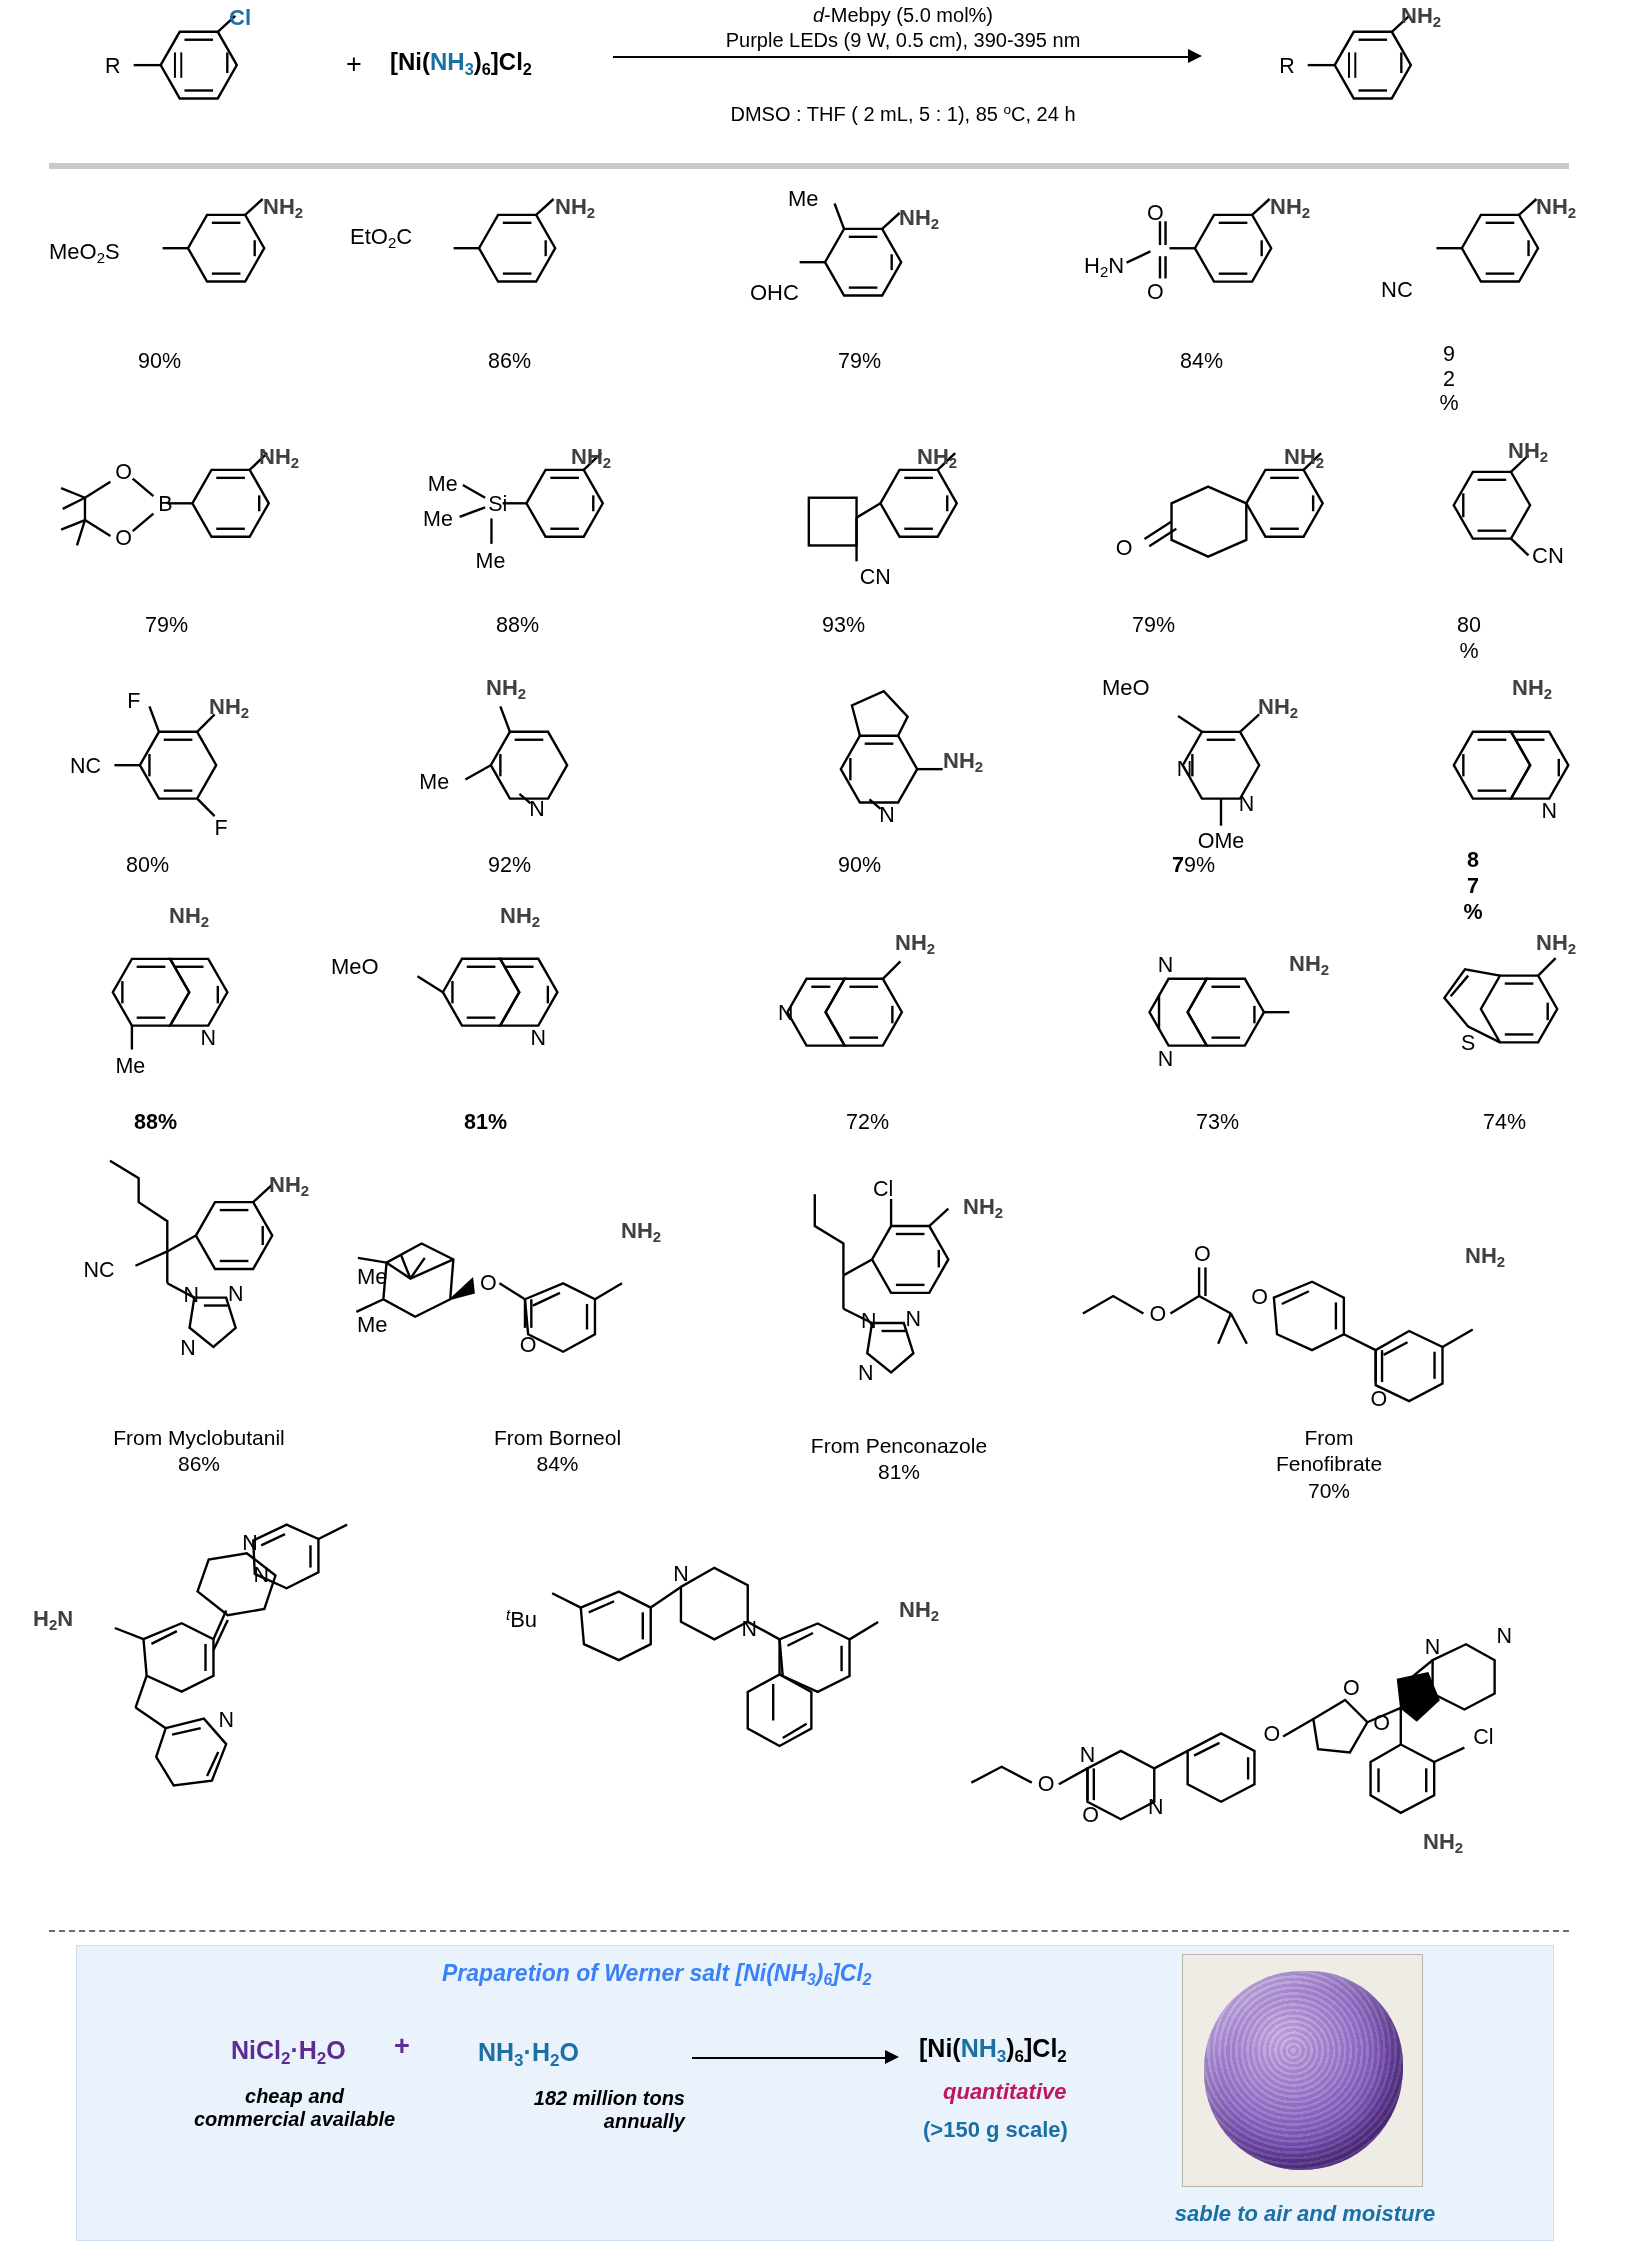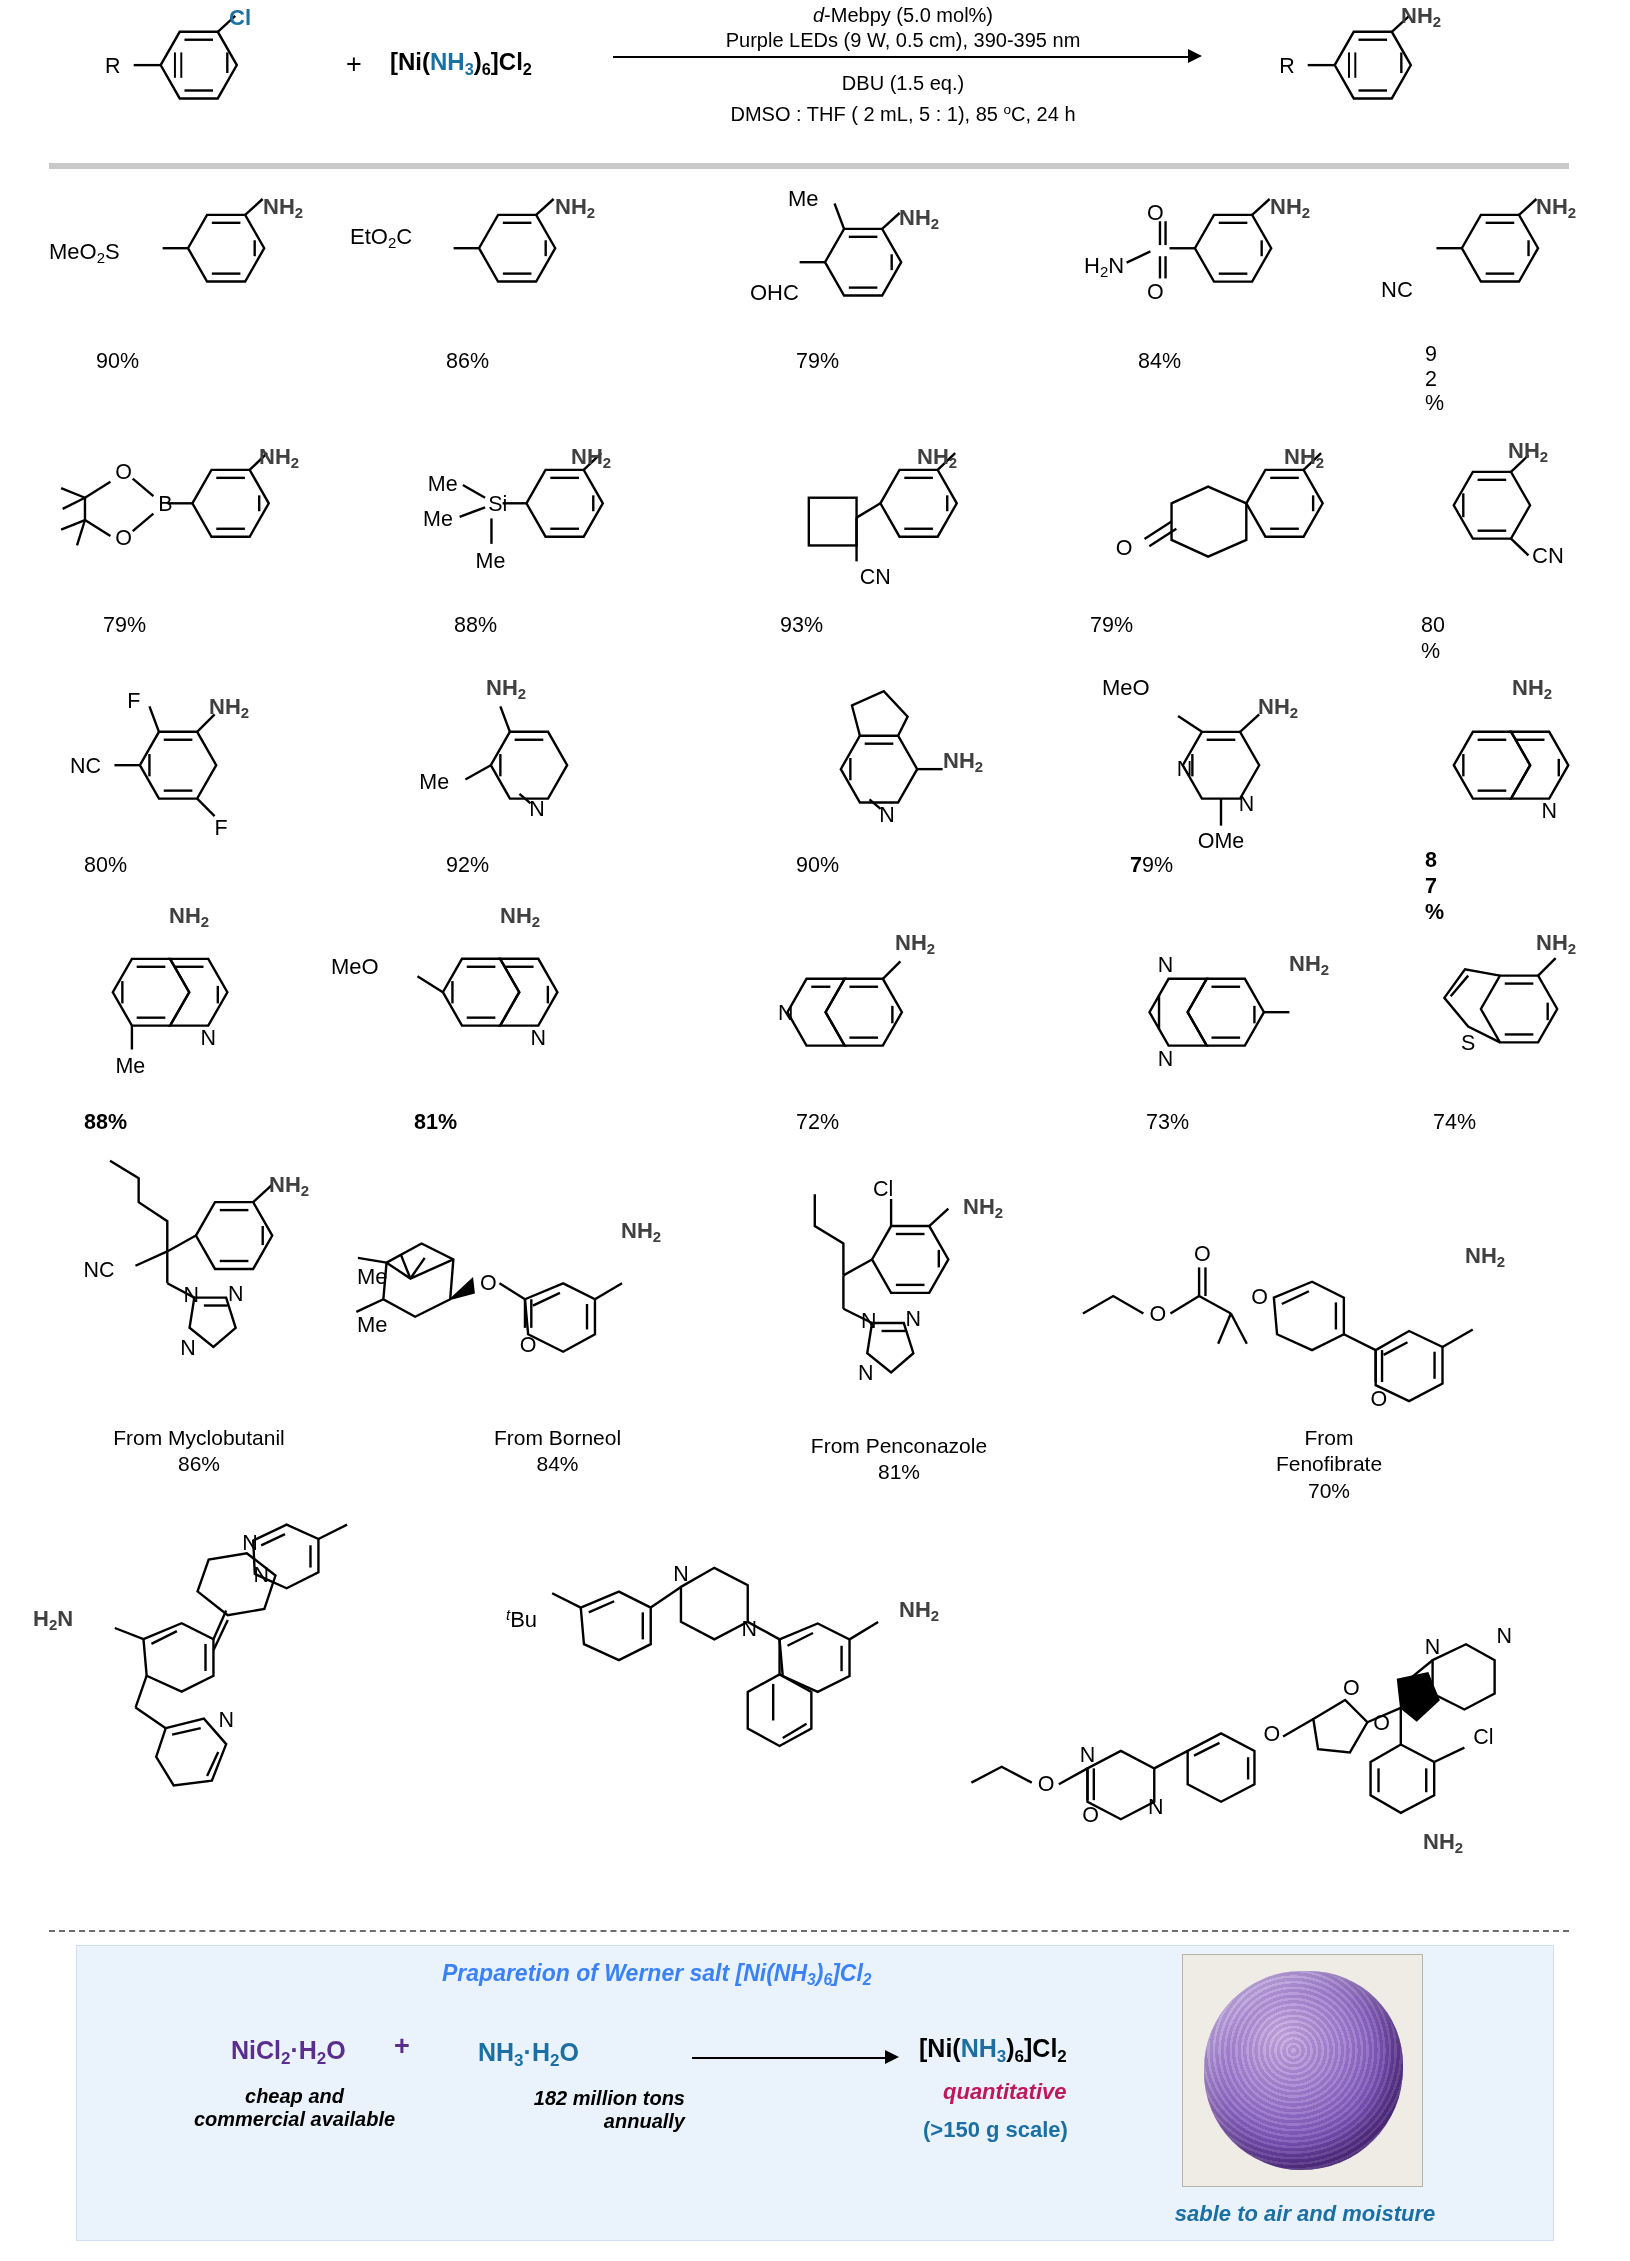--- a/index.html
+++ b/index.html
@@ -11,21 +11,21 @@
   .sub{font-size:0.68em;vertical-align:-0.28em;}
   .sup{font-size:0.68em;vertical-align:0.5em;}
   .ital{font-style:italic;}
   .bold{font-weight:bold;}
   
   .scheme{position:absolute;left:0;top:0;width:1630px;height:166px;}
   .cond{position:absolute;font-size:20px;text-align:center;width:796px;}
   .rule-top{position:absolute;left:613px;top:56px;width:581px;height:2.4px;background:#000;}
   .arrowhead{position:absolute;left:1188px;top:49px;width:0;height:0;border-left:14.3px solid #000;border-top:7.2px solid transparent;border-bottom:7.2px solid transparent;}
   .hrule{position:absolute;left:49px;top:163px;width:1520px;height:5.6px;background:#c9c9c9;}
-  .yield{position:absolute;font-size:21.5px;text-align:left;}
+  .yield{position:absolute;font-size:21.5px;text-align:center;}
   .caption{position:absolute;font-size:21px;text-align:center;line-height:1.25;}
   
   svg{overflow:visible;}
   .lbl{font-family:"Liberation Sans",sans-serif;font-size:27px;}
   .dashline{position:absolute;left:49px;top:1930px;width:1520px;border-top:2.4px dashed #6d6d6d;}
   .bluebox{position:absolute;left:76px;top:1945px;width:1476px;height:294px;background:#eaf2fb;border:0.8px solid #cfe0f2;}
   .boxtitle{position:absolute;font-style:italic;font-weight:bold;font-size:23px;color:#3b82f6;}
   .purpletxt{color:#5b2d8e;font-weight:bold;}
   .tealtxt{color:#be185d;font-style:italic;font-weight:bold;}
   .smallital{font-style:italic;font-weight:bold;font-size:20px;text-align:center;}
@@ -59,21 +59,20 @@
 
     <div class="abs" style="left:390px;top:48px;font-size:24px;font-weight:bold;">
       [Ni(<span class="blue">NH<span class="sub">3</span></span>)<span class="sub">6</span>]Cl<span class="sub">2</span>
     </div>
 
     <div class="rule-top"></div>
     <div class="arrowhead"></div>
 
     <div class="cond" style="left:505px;top:4px;"><span class="ital">d</span>-Mebpy (5.0 mol%)</div>
     <div class="cond" style="left:505px;top:29px;">Purple LEDs (9 W, 0.5 cm), 390-395 nm</div>
-    <div class="cond" style="left:505px;top:72px;">DBU (1.5 eq.)</div>
     <div class="cond" style="left:505px;top:102px;">DMSO : THF ( 2 mL, 5 : 1), 85 <span class="sup">o</span>C, 24 h</div>
 
     <svg class="abs" style="left:1250px;top:8px;" width="263" height="119" viewBox="0 0 330 150">
       <polygon points="130,30 178,30 202,72 178,114 130,114 106,72" fill="none" stroke="#000" stroke-width="3"></polygon>
       <line x1="136" y1="40" x2="172" y2="40" stroke="#000" stroke-width="3"></line>
       <line x1="172" y1="104" x2="136" y2="104" stroke="#000" stroke-width="3"></line>
       <line x1="190" y1="82" x2="190" y2="56" stroke="#000" stroke-width="3"></line>
       <line x1="106" y1="72" x2="72" y2="72" stroke="#000" stroke-width="3"></line>
       <line x1="178" y1="30" x2="200" y2="10" stroke="#000" stroke-width="3"></line>
       <line x1="124" y1="56" x2="124" y2="88" stroke="#000" stroke-width="2.5"></line>

